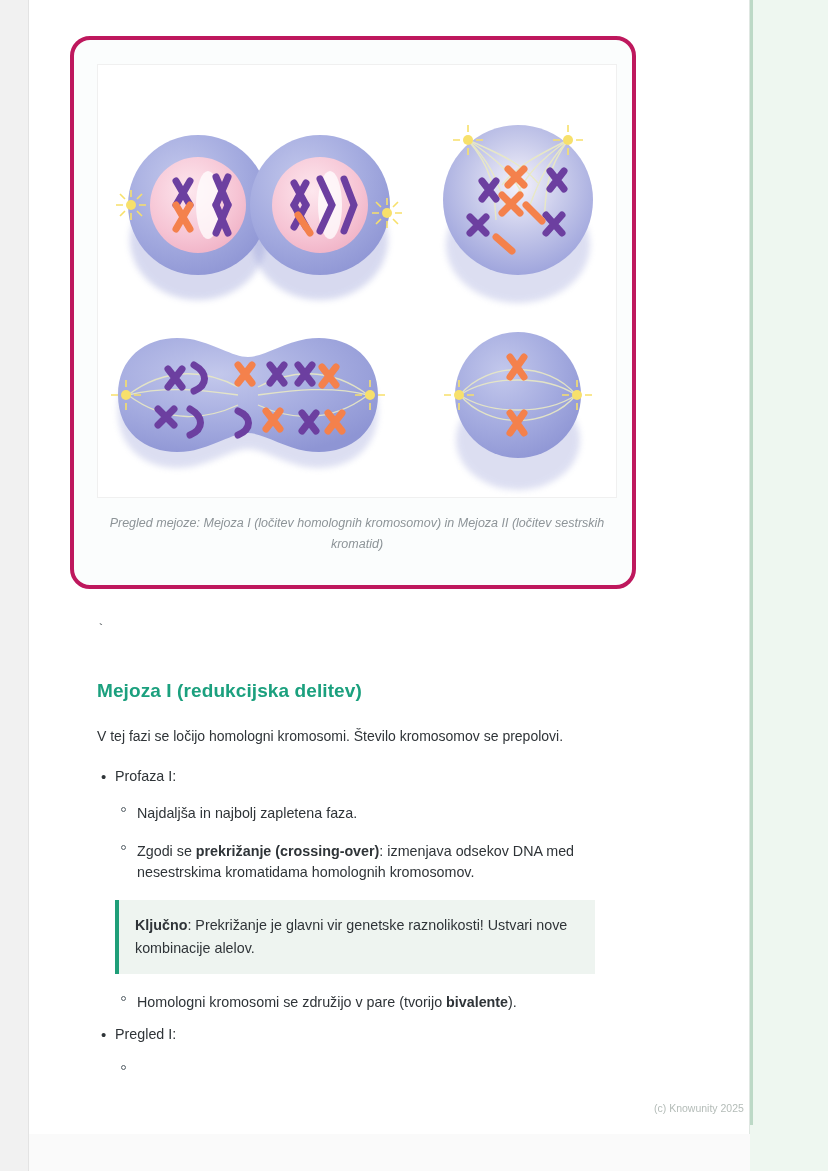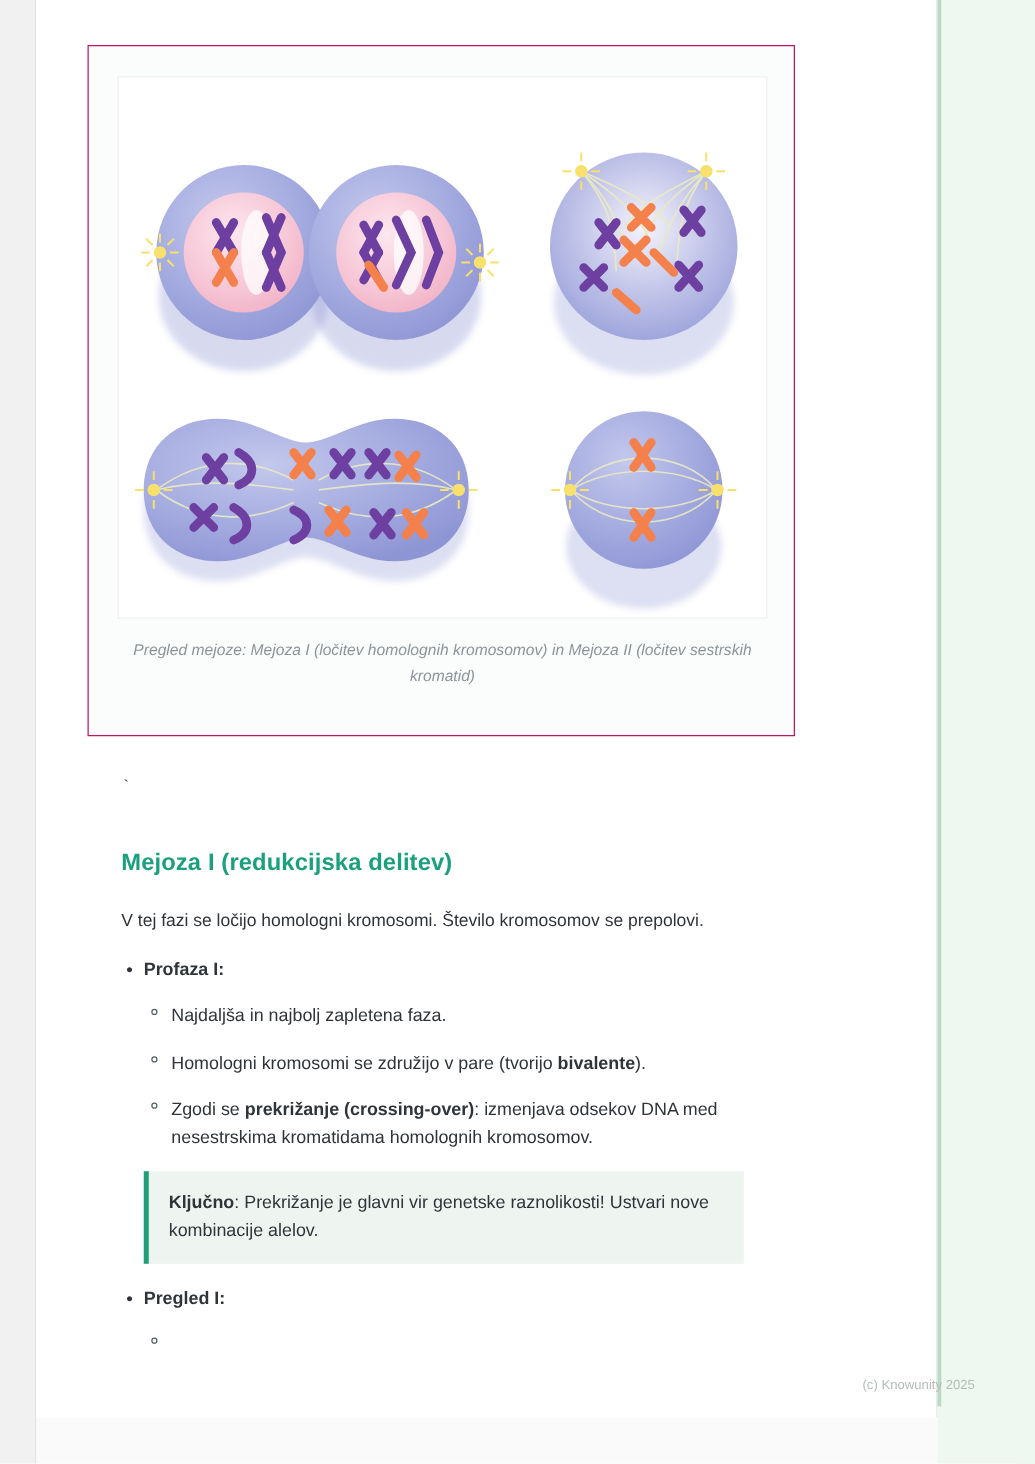--- a/index.html
+++ b/index.html
@@ -54,22 +54,22 @@
   }
 
   
   .figure-card {
     position: absolute;
     left: 41px;
     top: 36px;
     width: 566px;
     height: 553px;
     background: #fbfdfd;
-    border: 1px solid #be185d;
-    border-radius: 0;
+    border: 4px solid #be185d;
+    border-radius: 20px;
     box-sizing: border-box;
   }
   .figure-inner {
     position: absolute;
     left: 23px; top: 24px;
     width: 520px; height: 434px;
     background: #ffffff;
     border: 1px solid #f0f0f0;
     box-sizing: border-box;
     overflow: hidden;
@@ -132,21 +132,21 @@
   ul.lvl1 > li > .bullet {
     position: absolute;
     left: -14px;
     top: 0;
     font-size: 15px;
     line-height: 1.5;
     color: #2f3438;
   }
   .li-head {
     font-size: 14.3px;
-    font-weight: bold;
+    font-weight: normal;
     color: #2f3438;
     line-height: 1.5;
   }
   ul.lvl2 {
     margin: 4px 0 0 0;
     padding: 0 0 0 22px;
     list-style: none;
   }
   ul.lvl2 > li {
     position: relative;
@@ -174,21 +174,21 @@
     box-sizing: border-box;
     font-size: 14.3px;
     color: #2f3438;
     line-height: 1.6;
   }
   .note-box b { font-weight: bold; }
   b.strong { font-weight: bold; }
 
   .watermark {
     position: absolute;
-    left: 690px;
+    left: 654px;
     top: 1102px;
     font-size: 10.5px;
     color: #b4bcb8;
   }
 
   
   svg { display: block; }
 </style>
 </head>
 <body>
@@ -366,28 +366,28 @@
     <li>
       <span class="bullet">•</span>
       <span class="li-head">Profaza I:</span>
       <ul class="lvl2">
         <li>
           <span class="bullet-o"></span>
           <span>Najdaljša in najbolj zapletena faza.</span>
         </li>
         <li>
           <span class="bullet-o"></span>
-          <span>Homologni kromosomi se združijo v pare (tvorijo </span><b class="strong">bivalente</b><span>).</span>
-        </li>
-        <li>
-          <span class="bullet-o"></span>
           <span>Zgodi se </span><b class="strong">prekrižanje (crossing-over)</b><span>: izmenjava odsekov DNA med nesestrskima kromatidama homolognih kromosomov.</span>
           <div class="note-box">
             <b>Ključno</b><span>: Prekrižanje je glavni vir genetske raznolikosti! Ustvari nove kombinacije alelov.</span>
           </div>
+        </li>
+        <li>
+          <span class="bullet-o"></span>
+          <span>Homologni kromosomi se združijo v pare (tvorijo </span><b class="strong">bivalente</b><span>).</span>
         </li>
       </ul>
     </li>
     <li>
       <span class="bullet">•</span>
       <span class="li-head">Pregled I:</span>
       <ul class="lvl2">
         <li>
           <span class="bullet-o"></span>
         </li>

